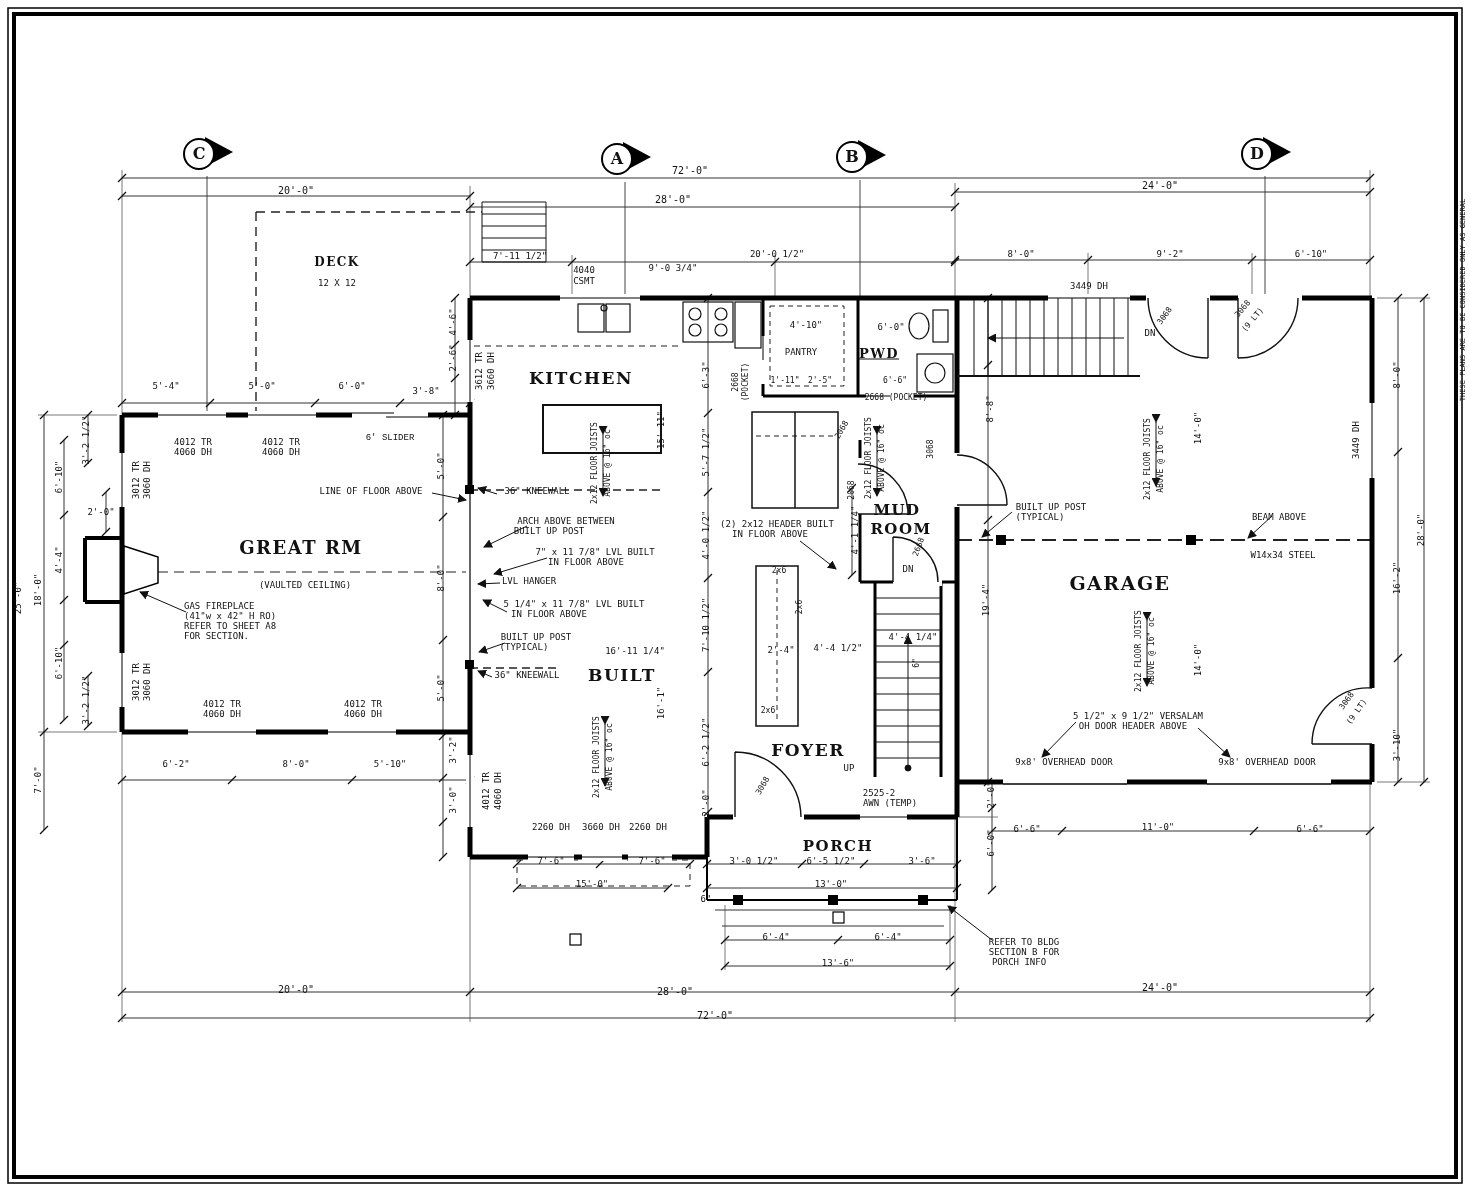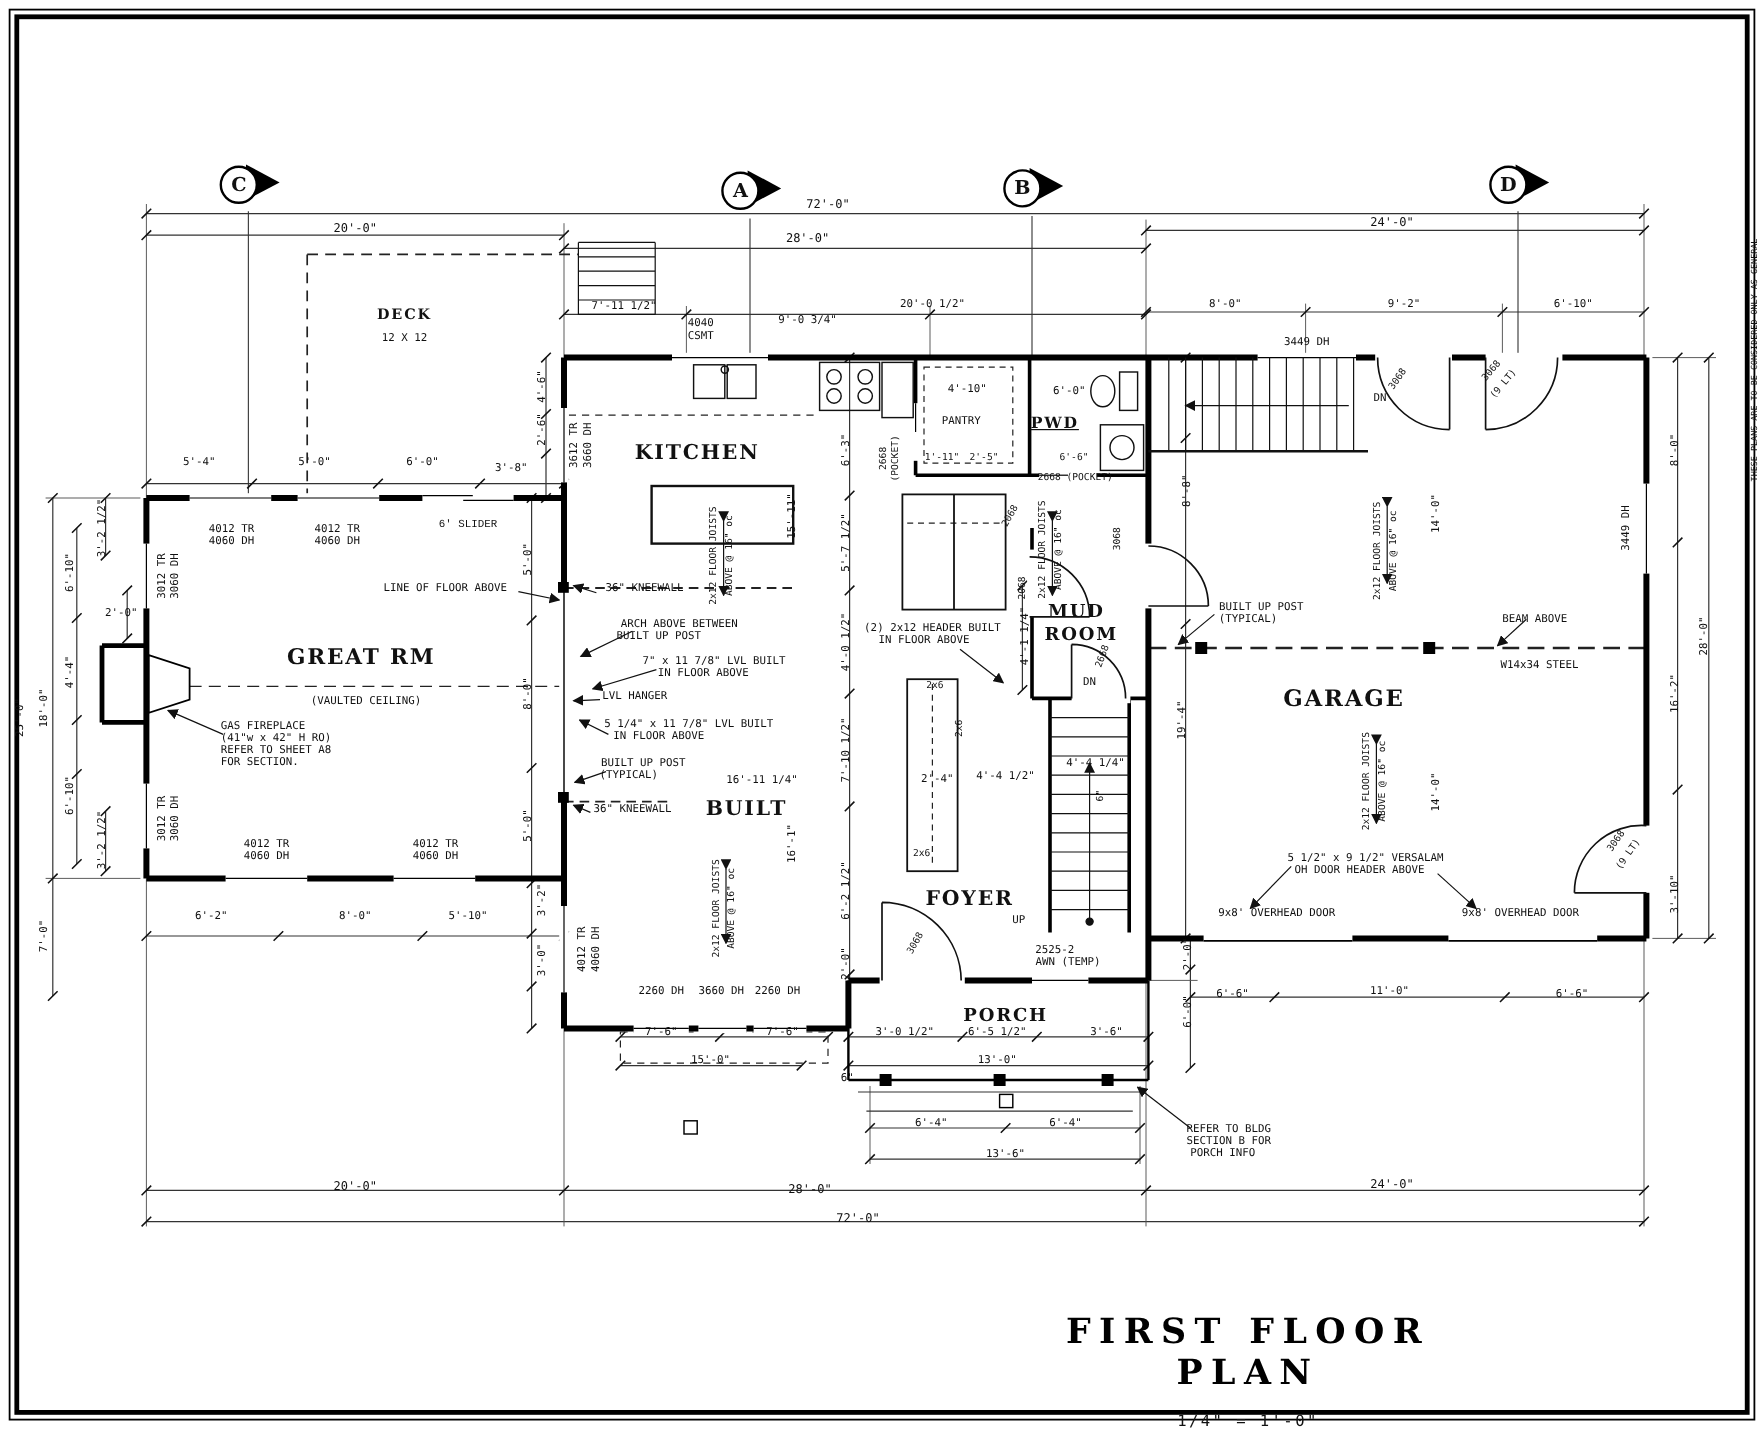--- a/index.html
+++ b/index.html
@@ -419,18 +419,14 @@
       <div class="gmarker" style="left: 860px; top: 155px;">
         <div class="flag"></div>
         <span class="gletter">B</span>
       </div>
       <div class="gmarker" style="left: 1265px; top: 152px;">
         <div class="flag"></div>
         <span class="gletter">D</span>
       </div>
     </div>
 
-  <div class="titleblock">
-    <div class="plan-title">FIRST FLOOR PLAN</div>
-    <div class="plan-scale">1/4" = 1'-0"</div>
-  </div>
 
 </div>
 
 </body></html>

